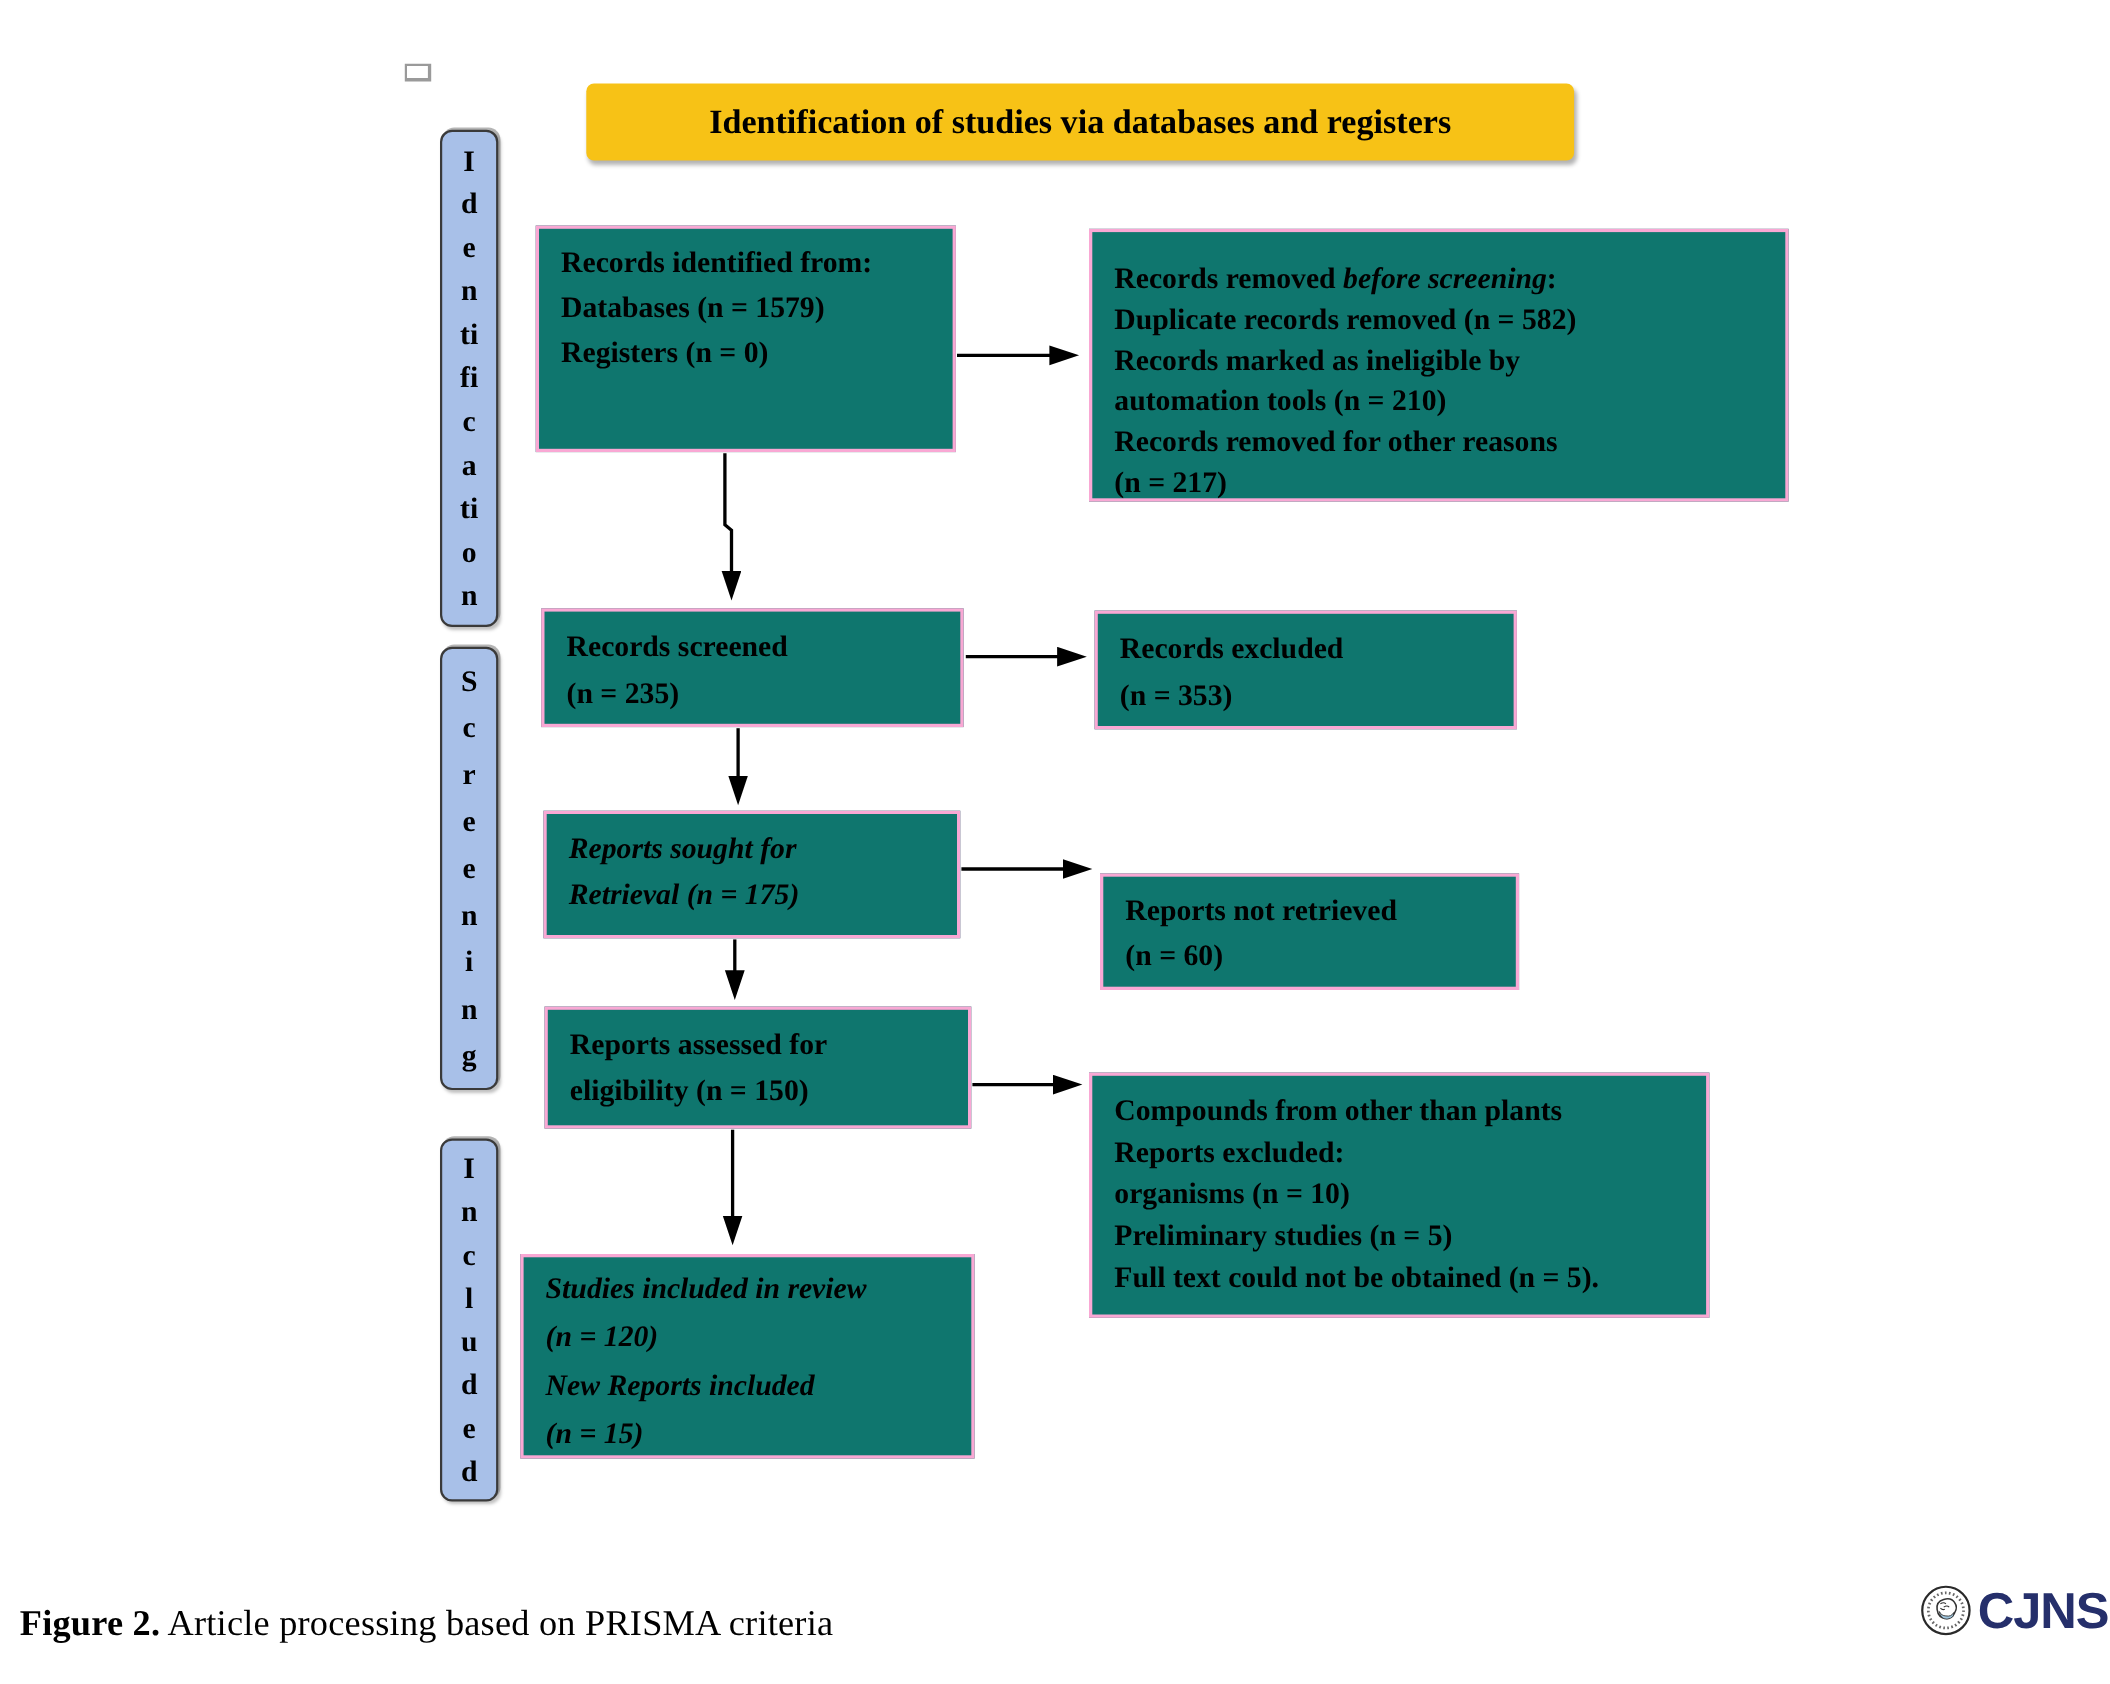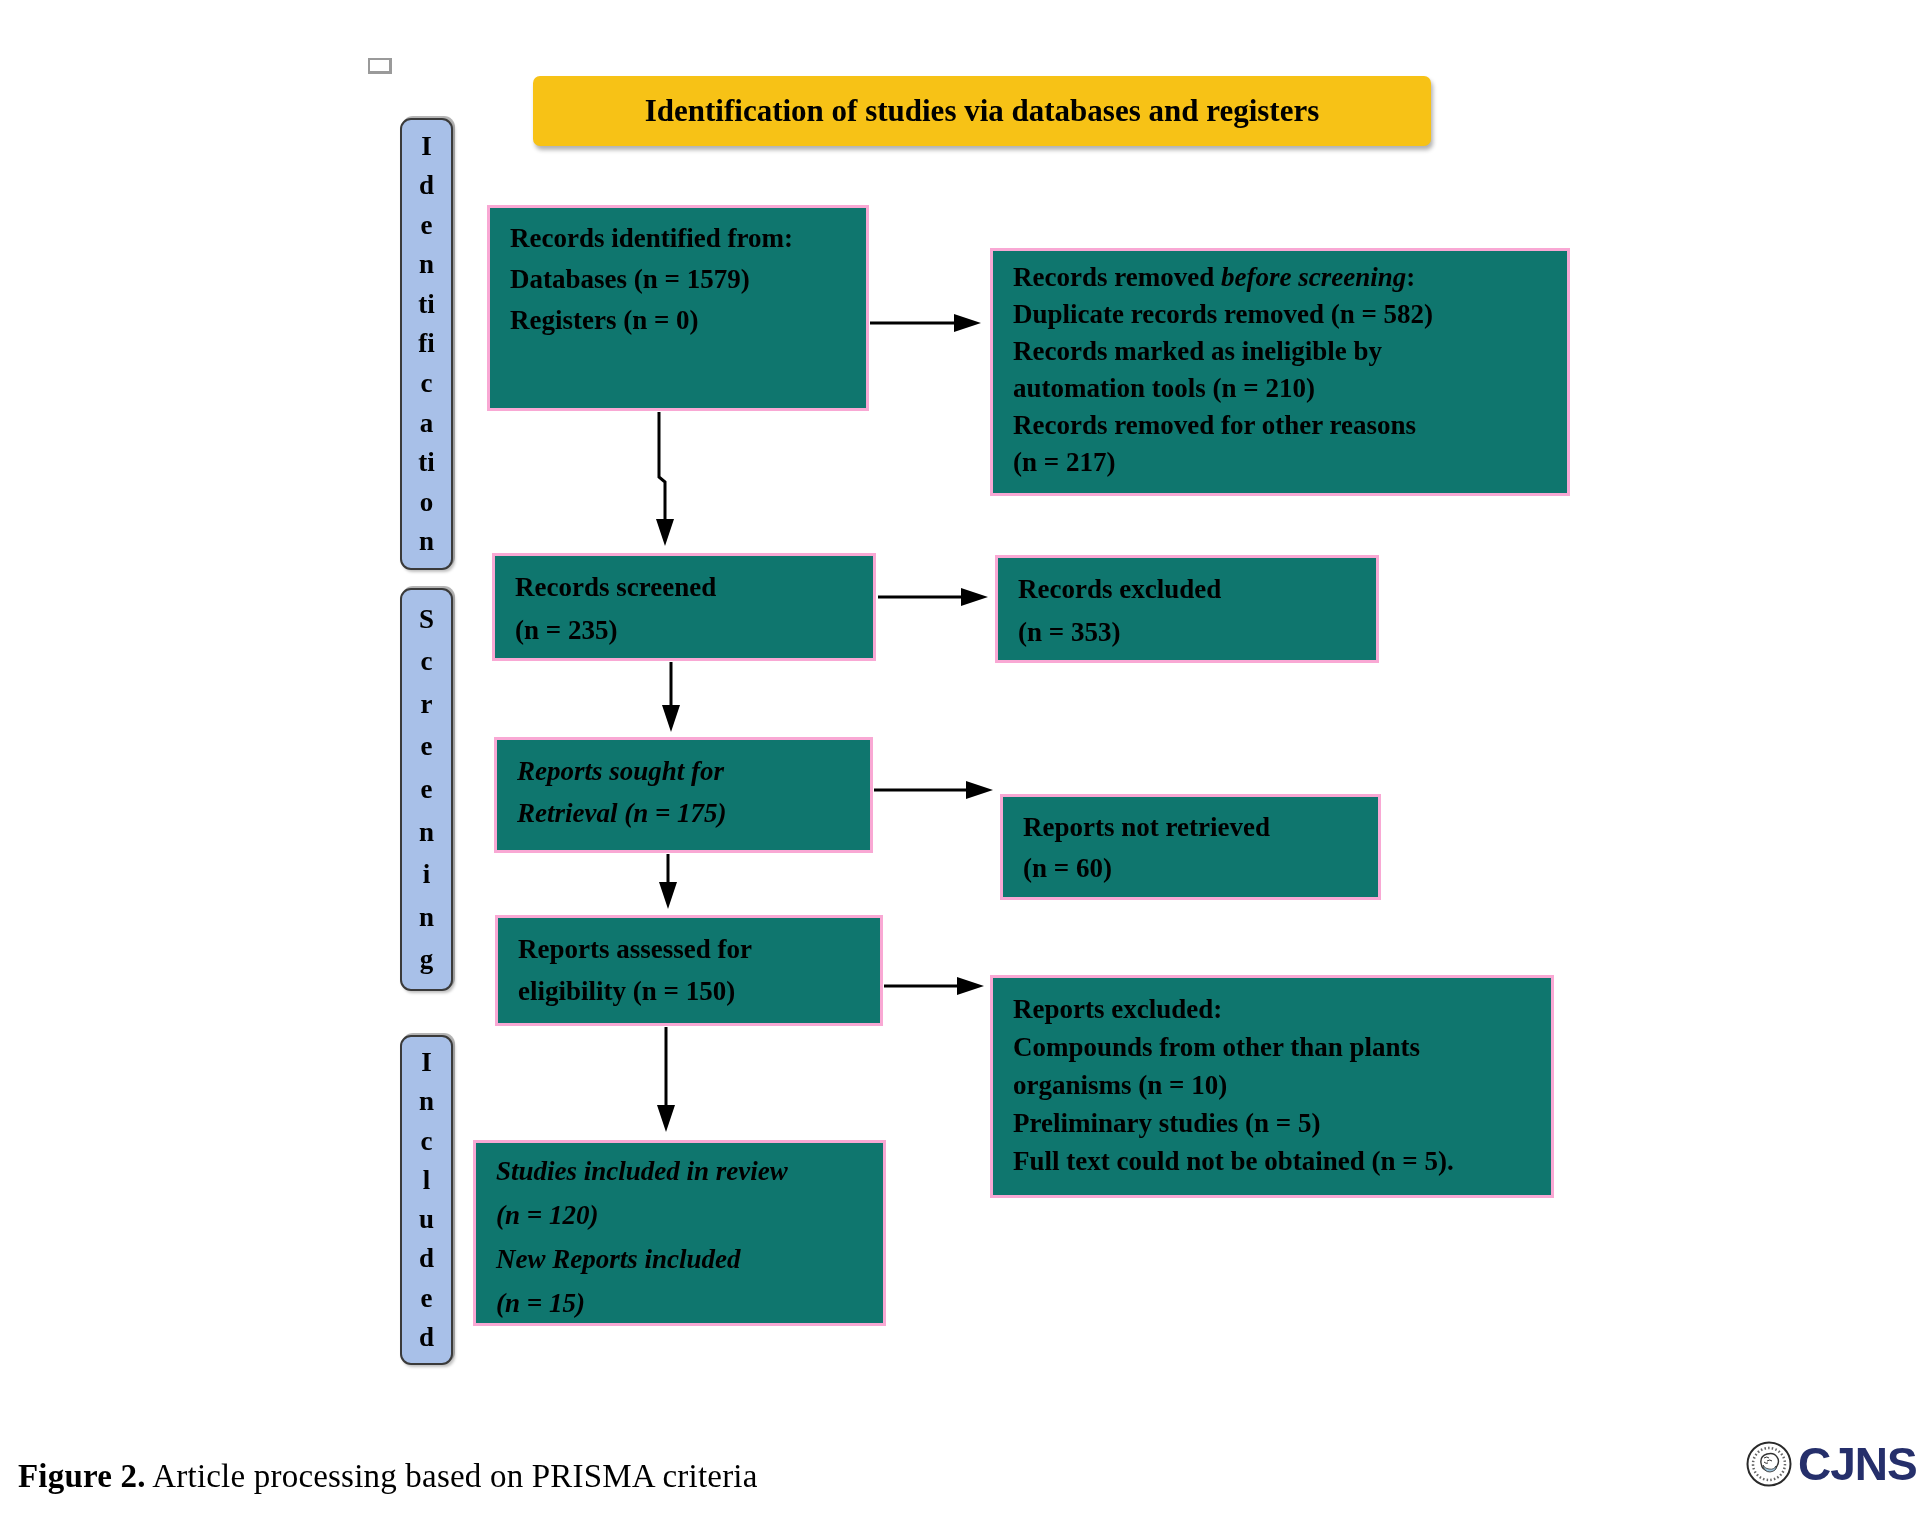--- a/index.html
+++ b/index.html
@@ -30,21 +30,21 @@
   }
   #bar-identification { top:118px; height:452px; }
   #bar-screening      { top:588px; height:403px; }
   #bar-included       { top:1035px; height:330px; }
   .flow-box {
     position:absolute; border:3px solid #f9a8d4; background:#0f766e;
     font-weight:bold; font-size:27px; box-sizing:border-box;
     padding:10px 8px 0 20px; line-height:41px;
   }
   #box-identified       { left:487px;  top:205px; width:382px; height:206px; line-height:41px; }
-  #box-removed          { left:990px;  top:208px; width:580px; height:248px; line-height:37px; padding-top:8px;margin-top:40px; }
+  #box-removed          { left:990px;  top:208px; width:636px; height:248px; line-height:37px; padding-top:24px; }
   #box-screened         { left:492px;  top:553px; width:384px; height:108px; line-height:43px; }
   #box-excluded         { left:995px;  top:555px; width:384px; height:108px; line-height:43px; }
   #box-sought           { left:494px;  top:737px; width:379px; height:116px; line-height:42px;font-style:italic; }
   #box-not-retrieved    { left:1000px; top:794px; width:381px; height:106px; line-height:41px; }
   #box-assessed         { left:495px;  top:915px; width:388px; height:111px; line-height:42px; }
   #box-reports-excluded { left:990px;  top:975px; width:564px; height:223px; line-height:38px; padding-top:12px; }
   #box-included-review  { left:473px;  top:1140px; width:413px; height:186px; line-height:44px; padding-top:6px;font-style:italic; }
   .italic { font-style:italic; }
   .arrows { position:absolute; left:0; top:0; pointer-events:none; }
   .caption {
@@ -142,22 +142,22 @@
     <div>Reports not retrieved</div>
     <div>(n = 60)</div>
   </div>
 
   <div class="flow-box" id="box-assessed">
     <div>Reports assessed for</div>
     <div>eligibility (n = 150)</div>
   </div>
 
   <div class="flow-box" id="box-reports-excluded">
+    <div>Compounds from other than plants</div>
     <div>Reports excluded:</div>
-    <div>Compounds from other than plants</div>
     <div>organisms (n = 10)</div>
     <div>Preliminary studies (n = 5)</div>
     <div>Full text could not be obtained (n = 5).</div>
   </div>
 
   <div class="flow-box" id="box-included-review">
     <div>Studies included in review</div>
     <div>(n = 120)</div>
     <div>New Reports included</div>
     <div>(n = 15)</div>

